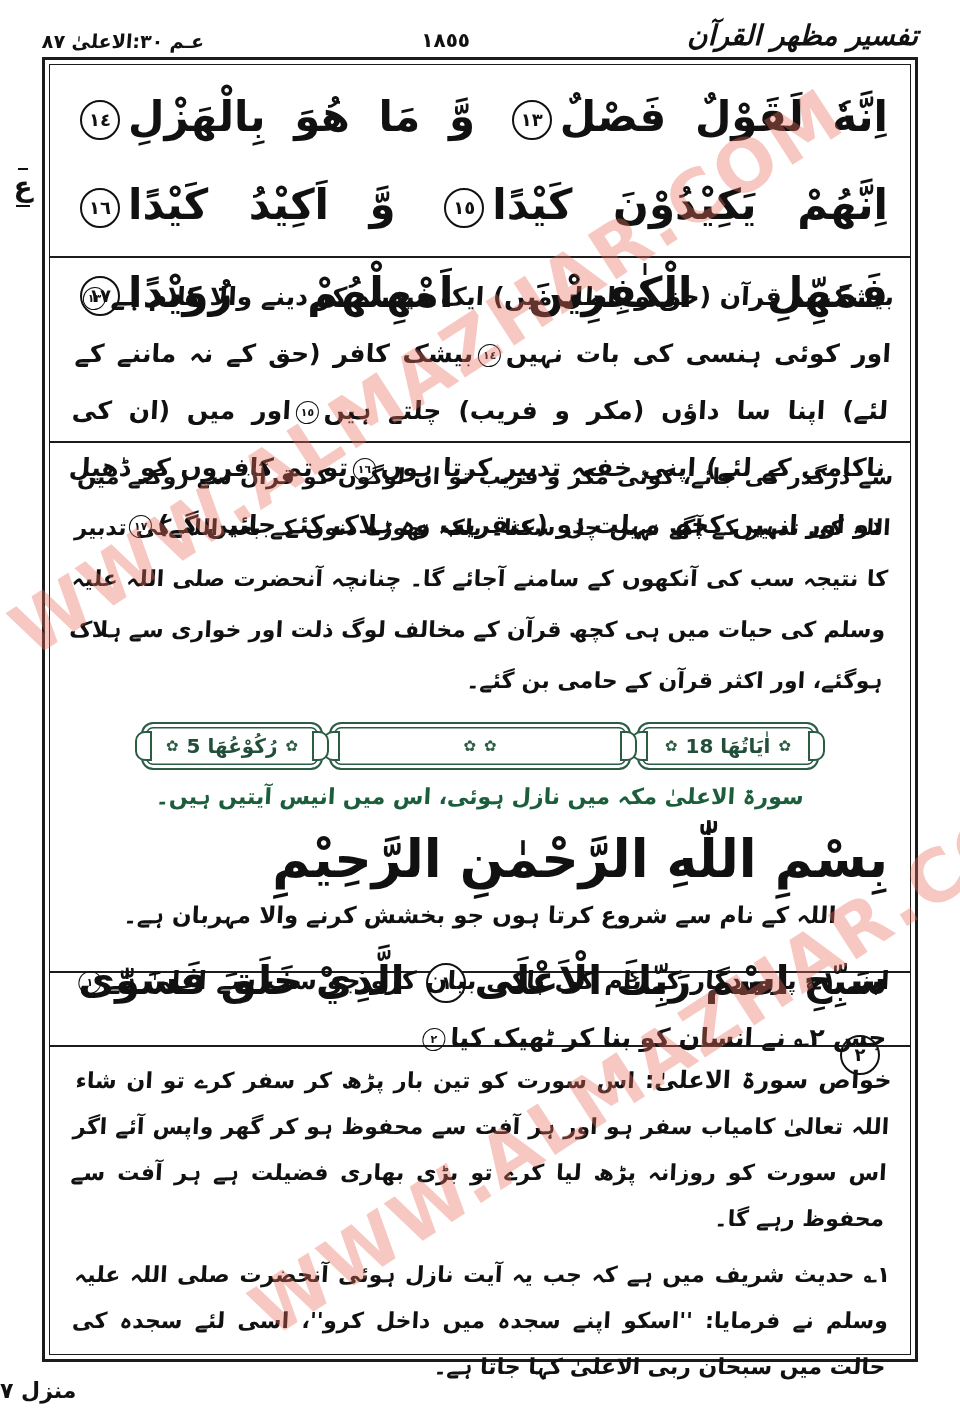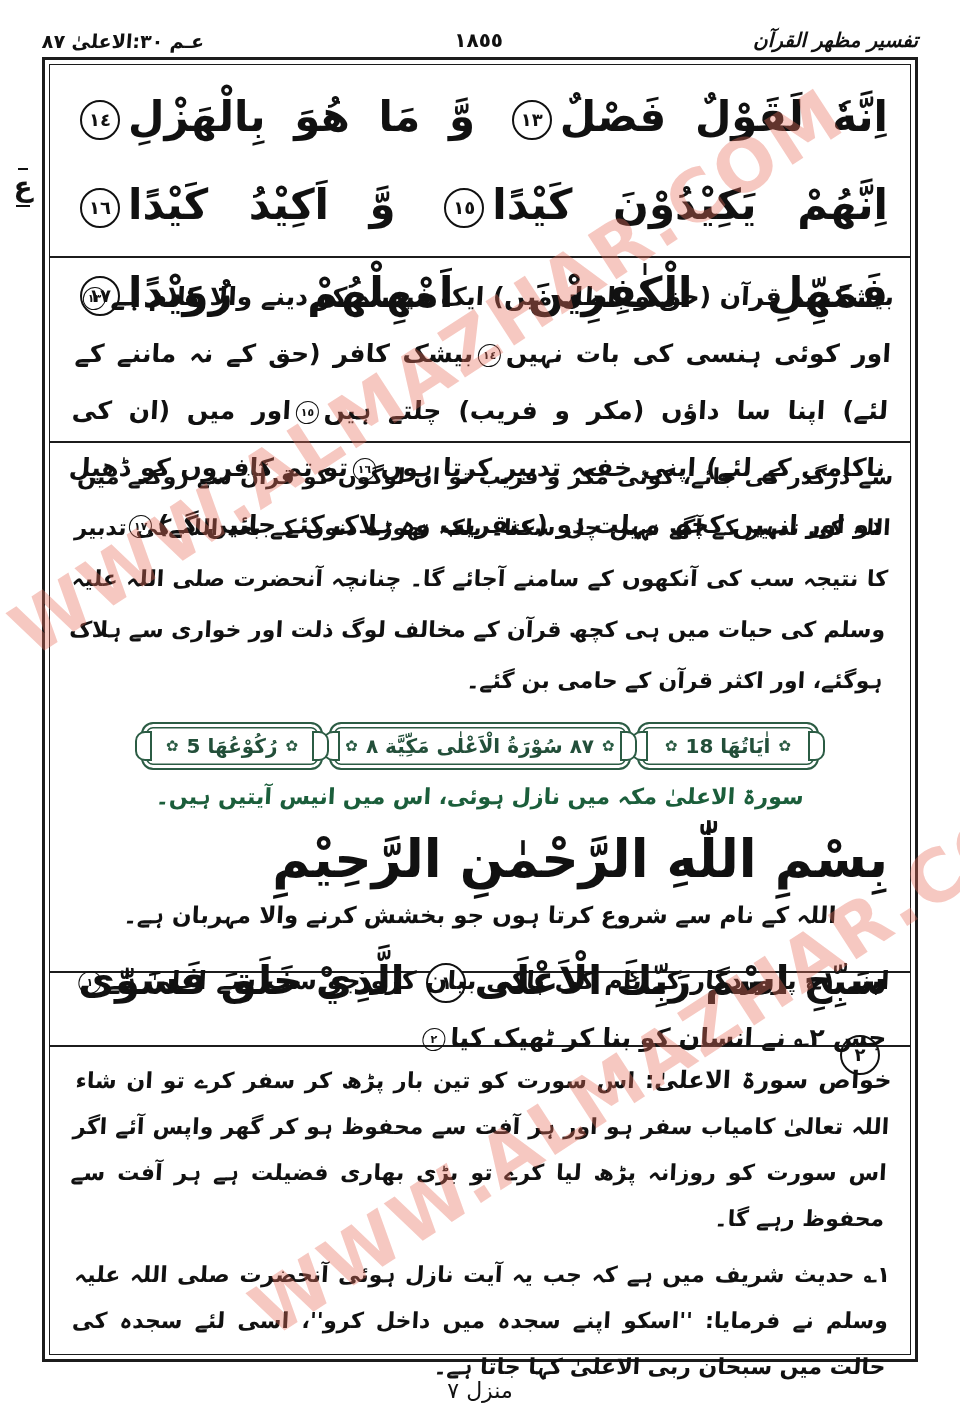--- a/index.html
+++ b/index.html
@@ -12,21 +12,21 @@
     overflow:hidden;
   }
   
   .header{
     position:absolute;top:12px;left:42px;right:42px;height:40px;
     display:flex;align-items:flex-end;justify-content:space-between;
     direction:ltr;
   }
   .header .ref{font-size:19px;font-weight:700;transform:skewX(-4deg);}
   .header .pagenum{font-size:20px;font-weight:700;letter-spacing:2px;}
-  .header .booktitle{font-size:20px;font-weight:700;font-style:italic;}
+  .header .booktitle{font-size:28px;font-weight:700;font-style:italic;}
   
   .frame-outer{
     position:absolute;top:57px;left:42px;right:42px;bottom:49px;
     border:3px solid #1c1c1c;
   }
   .frame-inner{
     position:absolute;top:4px;left:4px;right:4px;bottom:4px;
     border:1.5px solid #1c1c1c;
     display:flex;flex-direction:column;
   }
@@ -99,22 +99,22 @@
   
   .khawas{flex:1;padding:10px 22px 0 22px;}
   .kpara{
     margin:0 0 10px 0;font-size:22px;font-weight:600;line-height:46px;
     text-align:justify;text-align-last:right;transform:skewX(-3deg);
   }
   .kpara .khead{font-weight:800;font-size:24px;}
   .kpara .fnmark{font-weight:800;}
   
   .footer{
-    position:absolute;bottom:8px;left:0;right:0;text-align:center;
-    font-size:22px;font-weight:400;
+    position:absolute;bottom:8px;left:0;right:0;text-align:left;
+    font-size:22px;font-weight:700;
   }
   .margin-ruku{
     position:absolute;top:168px;left:8px;width:30px;text-align:center;
     font-size:28px;font-weight:800;line-height:1;
   }
   .margin-ruku::before{content:"";display:block;width:10px;height:2px;background:#111;margin:0 auto 3px auto;}
   .margin-ruku::after{content:"";display:block;width:14px;height:2px;background:#111;margin:4px auto 0 auto;}
   
   .watermark{
     position:absolute;z-index:5;pointer-events:none;
@@ -156,21 +156,20 @@
         <p class="commentary">سے درگذر کی جائے، کوئی مکر و فریب تو ان لوگوں کو قرآن سے روکنے میں اللہ کی تدبیر کے آگے نہیں چل سکتا۔ بلکہ تھوڑے دنوں کے بعد اللہ کی تدبیر کا نتیجہ سب کی آنکھوں کے سامنے آجائے گا۔ چنانچہ آنحضرت صلی اللہ علیہ وسلم کی حیات میں ہی کچھ قرآن کے مخالف لوگ ذلت اور خواری سے ہلاک ہوگئے، اور اکثر قرآن کے حامی بن گئے۔</p>
 
         <div class="banner-row">
           <div class="cartouche narrow">
             <span class="flor">✿</span>
             <span>اٰیَاتُهَا 18</span>
             <span class="flor">✿</span>
           </div>
           <div class="cartouche wide">
             <span class="flor">✿</span>
-            <span>٨٧ سُوْرَةُ الْاَعْلٰی مَکِّیَّة ٨</span>
             <span class="flor">✿</span>
           </div>
           <div class="cartouche narrow">
             <span class="flor">✿</span>
             <span>رُکُوْعُهَا 5</span>
             <span class="flor">✿</span>
           </div>
         </div>
 
         <p class="revelation">سورۃ الاعلیٰ مکہ میں نازل ہوئی، اس میں انیس آیتیں ہیں۔</p>

